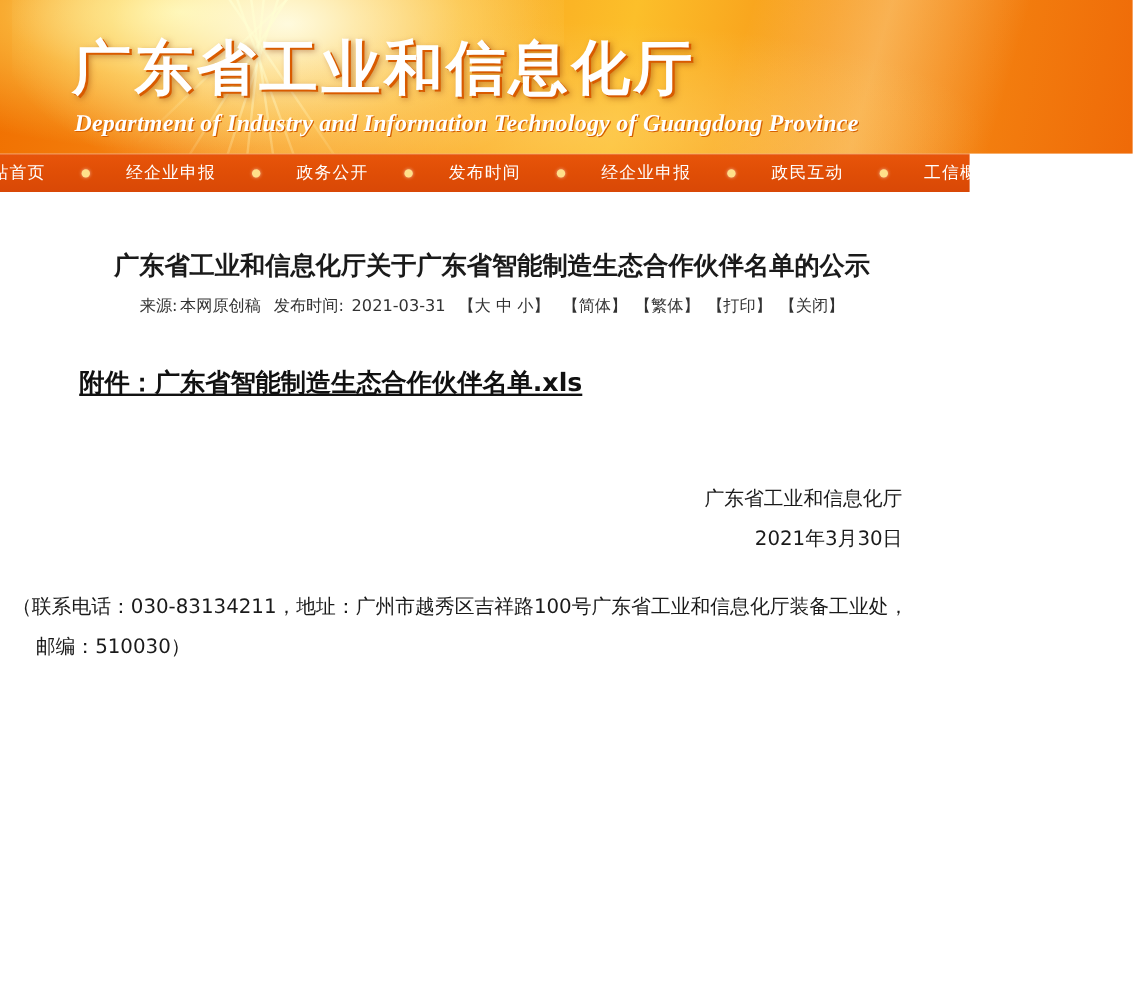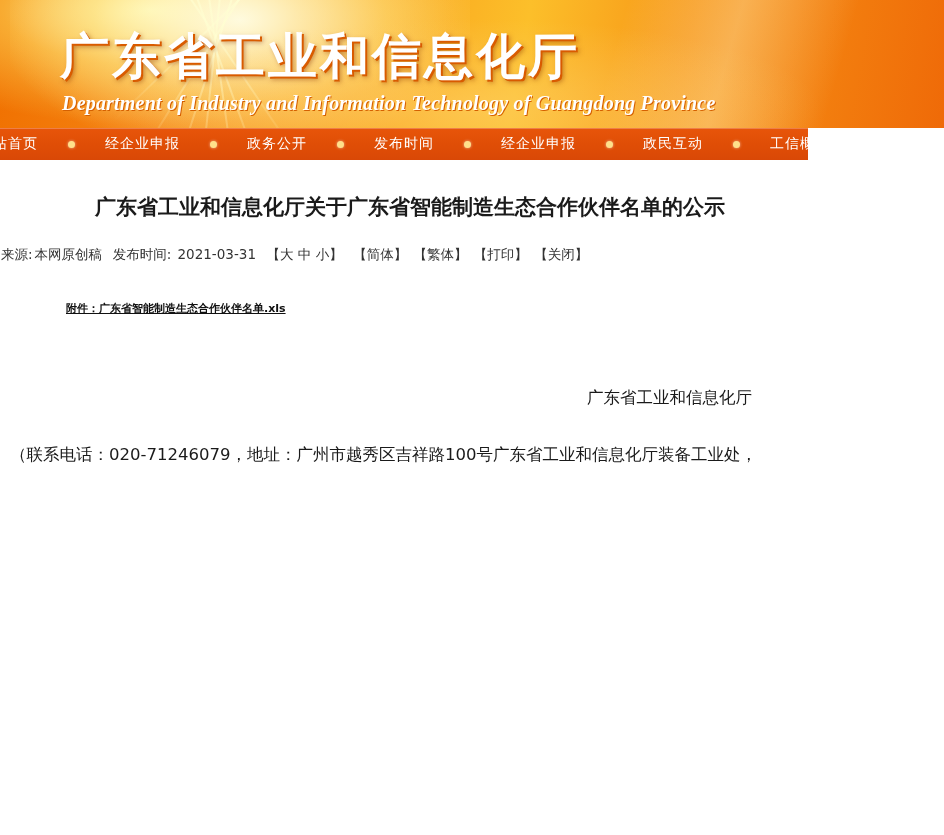--- a/index.html
+++ b/index.html
@@ -113,35 +113,35 @@
     background: #ffe08a;
     border-radius: 50%;
     flex: none;
     box-shadow: 0 0 3px rgba(255,255,255,0.6);
   }
 
   
   .content {
     width: 820px;
     background: #ffffff;
-    padding-top: 32px;
+    padding-top: 46px;
     box-sizing: border-box;
   }
   .doc-title {
     font-family: "DejaVu Sans", sans-serif;
     font-weight: bold;
     font-size: 21px;
     color: #1a1a1a;
     text-align: center;
     line-height: 1.5;
     padding: 0 70px;
   }
   .meta {
-    margin-top: 22px;
-    text-align: left;
+    margin-top: 8px;
+    text-align: center;
     font-size: 13.5px;
     color: #333333;
     font-family: "DejaVu Sans", sans-serif;
   }
   .meta span { margin: 0 1px; }
   .meta .lnk { color: #333; cursor: pointer; }
 
   .body-text {
     margin: 0 auto;
     width: 800px;
@@ -153,21 +153,21 @@
     text-align: justify;
   }
   .para {
     text-indent: 2em;
     margin-top: 24px;
   }
   .attach {
     margin-top: 34px;
     margin-left: 56px;
     font-family: "DejaVu Sans", sans-serif;
-    font-size: 11px;
+    font-size: 21px;
     font-weight: bold;
     color: #111;
     text-decoration: underline;
     display: inline-block;
     cursor: pointer;
   }
   .signature {
     margin-top: 58px;
     text-align: right;
     padding-right: 58px;
@@ -234,20 +234,22 @@
   </div>
 
   <div class="body-text">
 
     <div>
       <a class="attach" href="#">附件：广东省智能制造生态合作伙伴名单.xls</a>
     </div>
 
     <div class="signature">
       <div>广东省工业和信息化厅</div>
+      <div>2021年3月30日</div>
     </div>
 
     <div class="contact">
-      <div>（联系电话：020-71246079，地址：广州市越秀区吉祥路100号广东省工业和信息化厅装备工业处，</div>
+      <div>（联系电话：030-83134211，地址：广州市越秀区吉祥路100号广东省工业和信息化厅装备工业处，</div>
+      <div class="l2">邮编：510030）</div>
     </div>
   </div>
 
 </div>
 
 </body></html>

